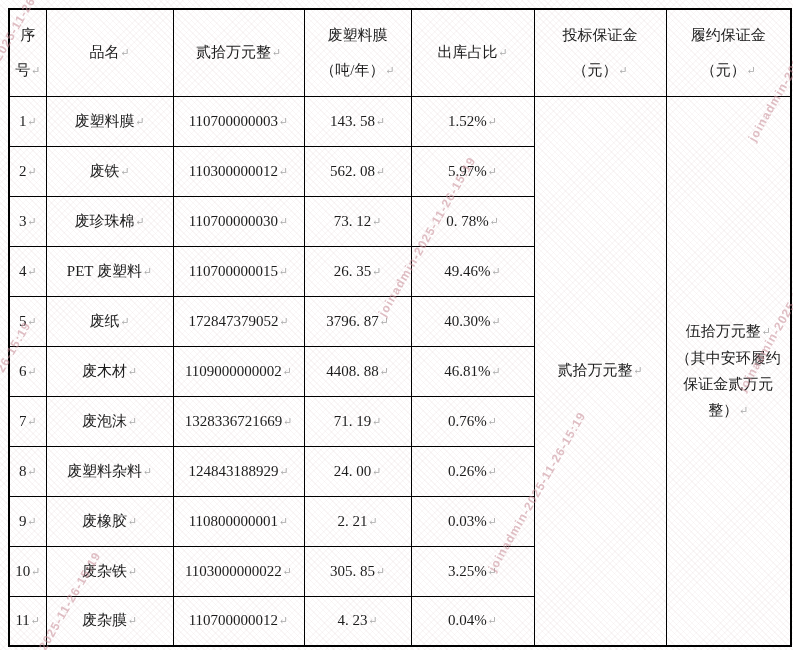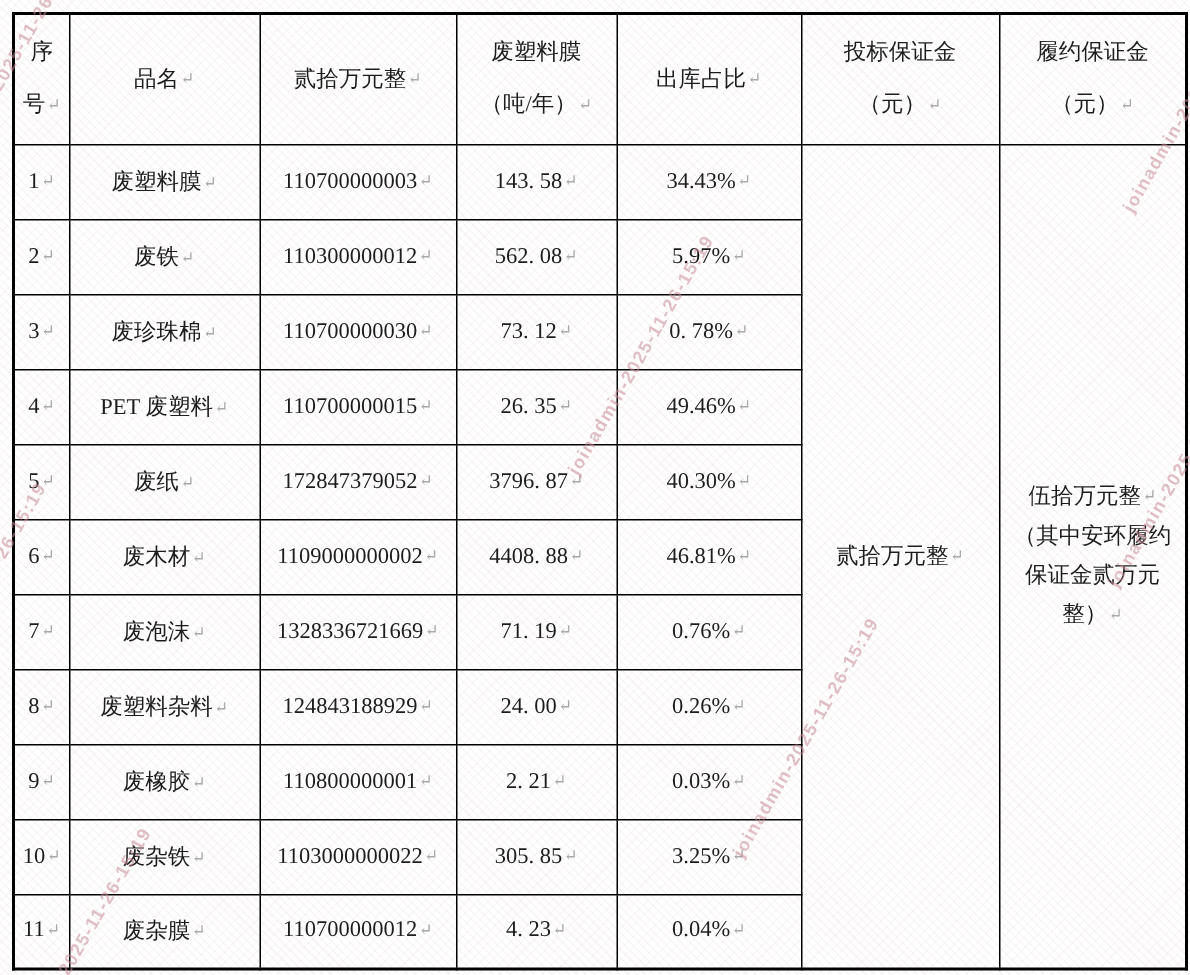--- a/index.html
+++ b/index.html
@@ -100,21 +100,21 @@
         <th><span class="pm multiline">履约保证金
 （元）</span></th>
       </tr>
     </thead>
     <tbody>
       <tr>
         <td><span class="pm">1</span></td>
         <td><span class="pm">废塑料膜</span></td>
         <td><span class="pm">110700000003</span></td>
         <td><span class="pm">143. 58</span></td>
-        <td><span class="pm">34.43%</span></td>
+        <td><span class="pm">1.52%</span></td>
         <td rowspan="11"><span class="pm">贰拾万元整</span></td>
         <td rowspan="11" class="deposit-cell">
           <span class="para pm">伍拾万元整</span>
           <span class="para pm">（其中安环履约保证金贰万元整）</span>
         </td>
       </tr>
       <tr>
         <td><span class="pm">2</span></td>
         <td><span class="pm">废铁</span></td>
         <td><span class="pm">110300000012</span></td>

